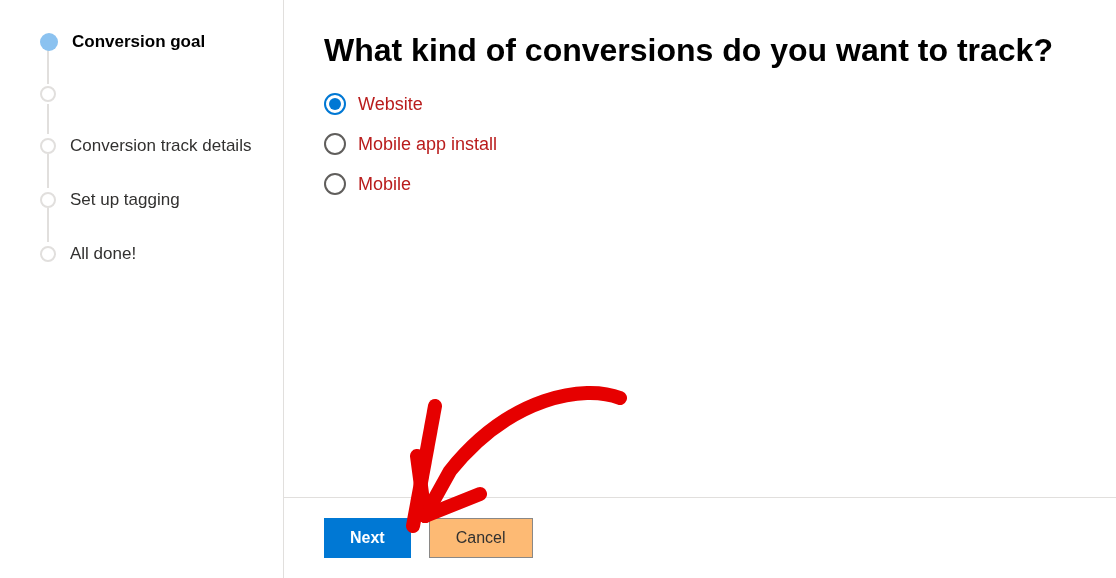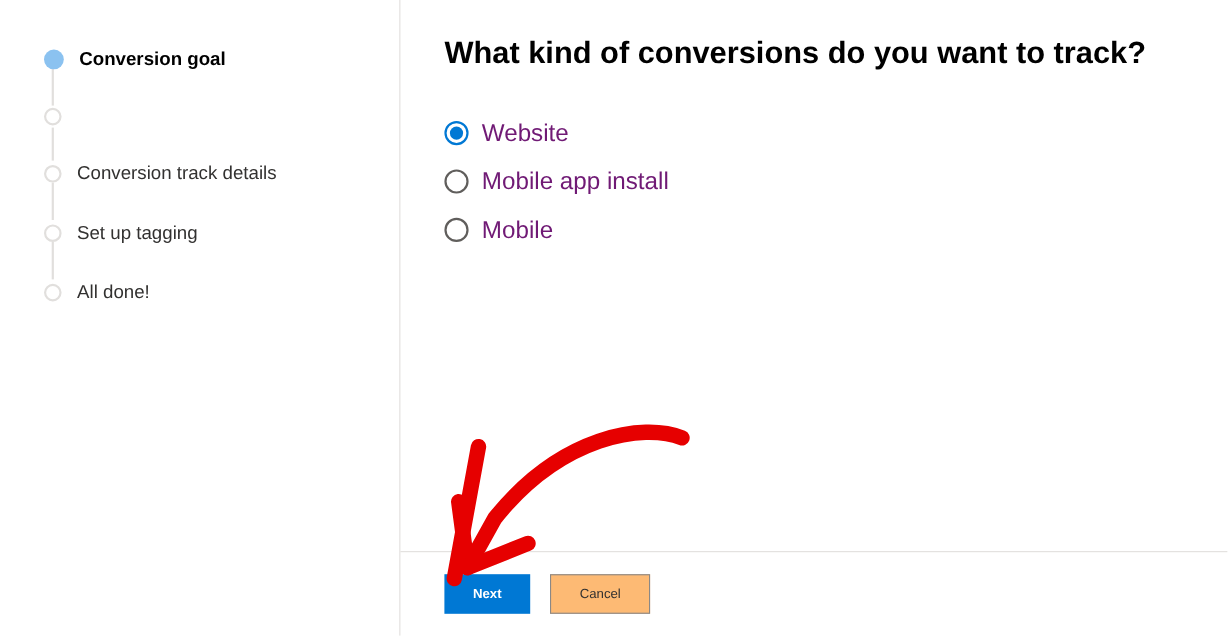--- a/index.html
+++ b/index.html
@@ -7,23 +7,23 @@
       font-family: "Segoe UI", -apple-system, Arial, sans-serif;
       color: #323130;
       background: #fff;
       width: 1116px;
       height: 578px;
       position: relative;
       overflow: hidden;
     }
     .layout { display: flex; height: 100%; }
     .sidebar {
-      width: 364px;
+      width: 284px;
       border-right: 1px solid #e1dfdd;
-      padding: 44px 30px 30px 40px;
+      padding: 32px 30px 30px 40px;
     }
     .step-item {
       display: flex;
       align-items: center;
       gap: 14px;
       position: relative;
       padding-bottom: 34px;
     }
     .step-item:last-child { padding-bottom: 0; }
     .step-bullet {
@@ -61,24 +61,24 @@
       flex: 1;
       display: flex;
       flex-direction: column;
       position: relative;
     }
     .content {
       flex: 1;
       padding: 32px 40px 20px 40px;
     }
     .heading {
-      font-size: 28px;
+      font-size: 32px;
       font-weight: 700;
       color: #000;
-      margin-bottom: 44px;
+      margin-bottom: 24px;
     }
     .radio-group { display: flex; flex-direction: column; gap: 18px; }
     .radio-option {
       display: flex;
       align-items: center;
       gap: 12px;
       cursor: pointer;
     }
     .radio-circle {
       width: 22px;
@@ -93,30 +93,30 @@
     .radio-option.selected .radio-circle {
       border-color: #0078d4;
     }
     .radio-dot {
       width: 12px; height: 12px;
       background: #0078d4;
       border-radius: 50%;
       display: none;
     }
     .radio-option.selected .radio-dot { display: block; }
-    .radio-label { font-size: 22px; color: #701a75; }
+    .radio-label { font-size: 18px; color: #b91c1c; }
     .footer {
       border-top: 1px solid #e1dfdd;
       padding: 20px 40px;
       display: flex;
       gap: 18px;
     }
     .btn {
       padding: 10px 26px;
-      font-size: 12px;
+      font-size: 16px;
       font-weight: 600;
       cursor: pointer;
       border: none;
       font-family: inherit;
     }
     .btn-primary {
       background: #0078d4;
       color: #fff;
     }
     .btn-secondary {

